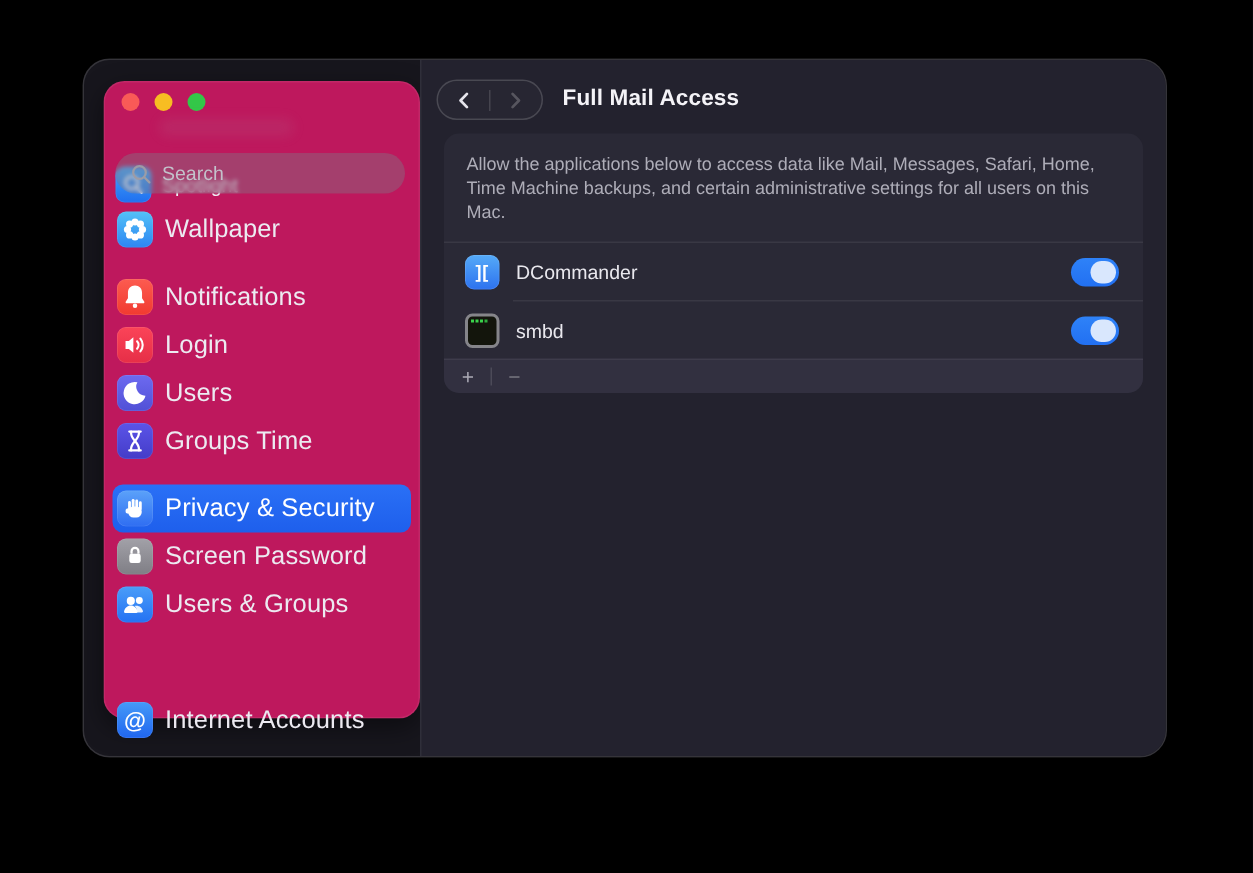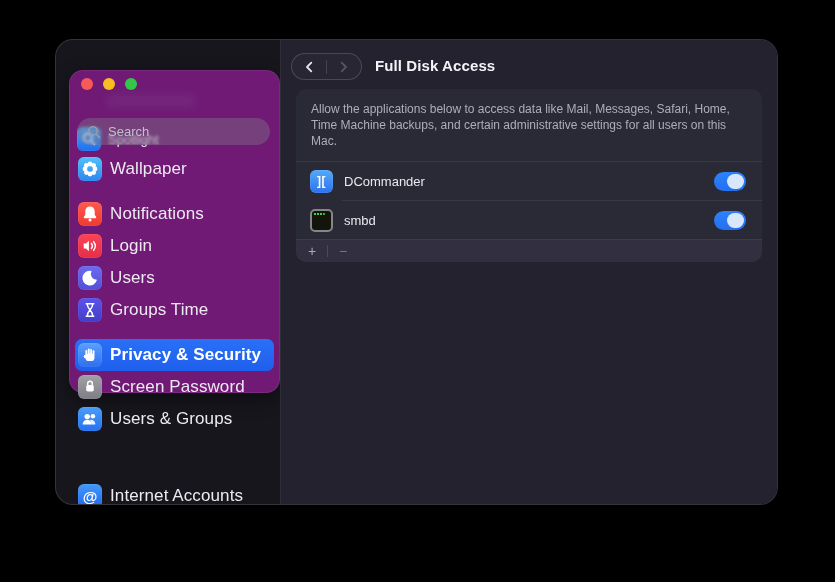--- a/index.html
+++ b/index.html
@@ -6,22 +6,22 @@
   html,body { width:835px; height:582px; background:#000; overflow:hidden;
               font-family:"Liberation Sans", sans-serif; }
 
   
   .window { position:absolute; left:55px; top:39px; width:723px; height:466px;
             border-radius:18px; background:#17161d;
             border:1px solid rgba(255,255,255,0.13);
             box-shadow:0 30px 70px rgba(0,0,0,.85); overflow:hidden; }
 
   
-  .sidebar-panel { position:absolute; left:13px; top:30px; width:211px; height:323px;
-                   background:#701a75; border:1px solid rgba(255,255,255,0.07);
+  .sidebar-panel { position:absolute; left:13px; top:14px; width:211px; height:425px;
+                   background:#be185d; border:1px solid rgba(255,255,255,0.07);
                    border-radius:14px; box-shadow:0 6px 18px rgba(0,0,0,.45); }
 
   .traffic { position:absolute; left:7px; top:3px; display:flex; gap:10px; padding:4px; }
   .tl { width:12px; height:12px; border-radius:50%; }
   .tl-red { background:#f95a57; } .tl-yellow { background:#f7bd22; } .tl-green { background:#33c748; }
 
   .ghost-smudge { position:absolute; left:36px; top:24px; width:90px; height:12px;
                   background:rgba(165,165,178,0.10); filter:blur(4px); border-radius:6px; }
 
   .search-wrap { position:absolute; left:7px; top:47px; width:193px; height:42px; }
@@ -31,21 +31,21 @@
                  background:rgba(124,123,136,0.40); backdrop-filter:blur(1.5px);
                  display:flex; align-items:center; gap:6px; padding-left:9px; z-index:2; }
   .search-text { color:#c3c2cb; font-size:13px; }
 
   .side-group { position:absolute; left:5px; right:5px; }
   .g1 { top:82px; } .g2 { top:127px; } .g3 { top:268px; } .g4 { top:409px; }
   .side-row { height:32px; display:flex; align-items:center; gap:8px;
               padding:0 4px 0 3px; border-radius:7px; }
   .side-row.selected { background:linear-gradient(180deg,#2a70f6,#1e5fec); }
   .side-label { color:#eceaf1; font-size:17px; letter-spacing:.1px; }
-  .side-row.selected .side-label { color:#fff; font-weight:700; }
+  .side-row.selected .side-label { color:#fff; font-weight:400; }
 
   .app-ic { width:24px; height:24px; border-radius:6px; flex:none;
             display:flex; align-items:center; justify-content:center;
             box-shadow:inset 0 0 0 .5px rgba(255,255,255,.12); }
   .ic-spotlight   { background:linear-gradient(180deg,#47a8f7,#1f6ff0); }
   .ic-wallpaper   { background:linear-gradient(180deg,#53c1f7,#2e86f2); }
   .ic-notif       { background:linear-gradient(180deg,#fc5b50,#f13a30); }
   .ic-sound       { background:linear-gradient(180deg,#fb4458,#e62e47); }
   .ic-focus       { background:linear-gradient(180deg,#6d6af0,#5150d6); }
   .ic-screentime  { background:linear-gradient(180deg,#5b54e8,#443cc8); }
@@ -257,21 +257,21 @@
           </svg>
       </span>
       <span class="nav-sep"></span>
       <span class="nav-btn">
         <svg width="12" height="16" viewBox="0 0 12 16">
             <path d="M3.7 3.6L8 8l-4.3 4.4" stroke="#57565f" stroke-width="1.8" fill="none" stroke-linecap="round" stroke-linejoin="round"></path>
           </svg>
       </span>
     </div>
 
-    <div class="page-title">Full Disk Access</div>
+    <div class="page-title">Full Mail Access</div>
 
     <div class="card">
       <div class="desc">Allow the applications below to access data like Mail, Messages, Safari, Home, Time Machine backups, and certain administrative settings for all users on this Mac.</div>
 
       <div class="app-row">
         <span class="list-ic ic-dcmd">][</span>
         <span class="app-name">DCommander</span>
         <span class="toggle on">
             <span class="knob"></span>
           </span>

